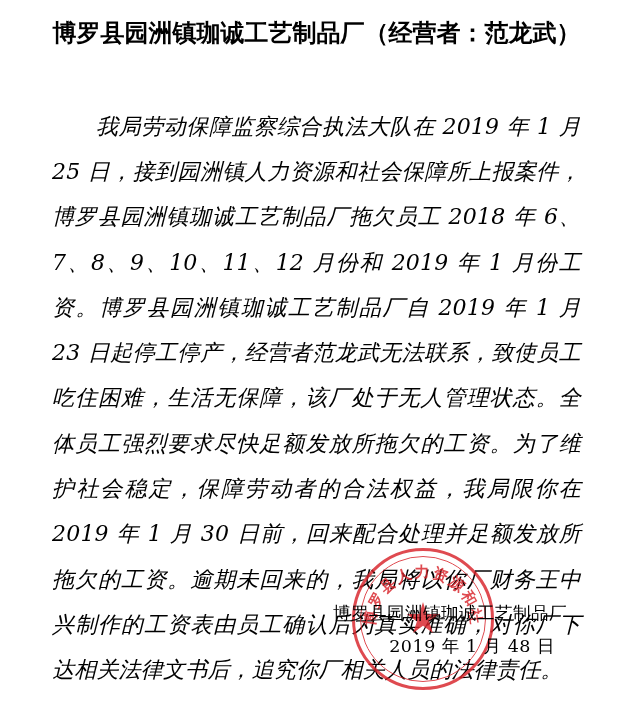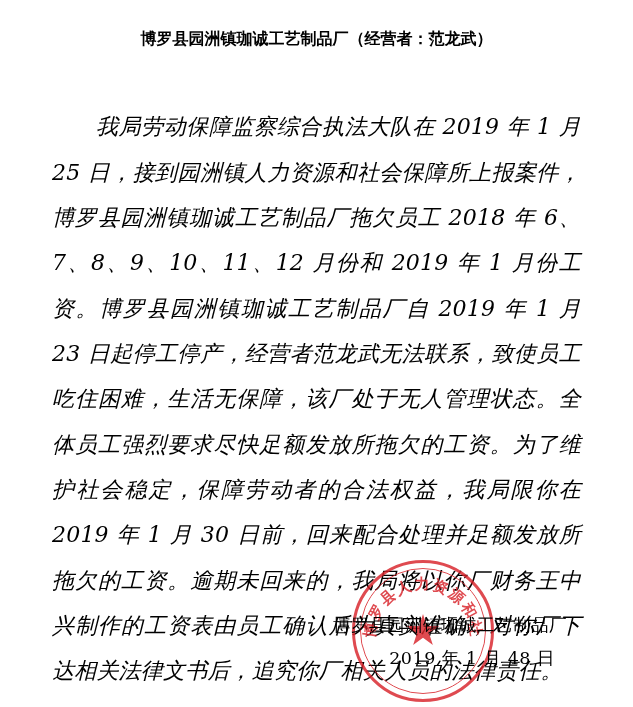--- a/index.html
+++ b/index.html
@@ -26,23 +26,23 @@
     text-align: center;
     font-size: 35px;
     font-weight: bold;
     letter-spacing: 6px;
     margin: 18px 0 0 0;
     line-height: 1.35;
     font-family: "DejaVu Serif", "Liberation Serif", serif;
   }
   .doc-subtitle {
     text-align: center;
-    font-size: 16px;
+    font-size: 24px;
     font-weight: bold;
-    margin: 28px 0 0 0;
+    margin: 16px 0 0 0;
     line-height: 1.4;
     letter-spacing: 0px;
   }
   .body-text {
     margin: 54px 0 0 0;
     font-size: 22px;
     line-height: 2.06;
     text-align: justify;
     text-justify: inter-ideograph;
     text-indent: 2em;

